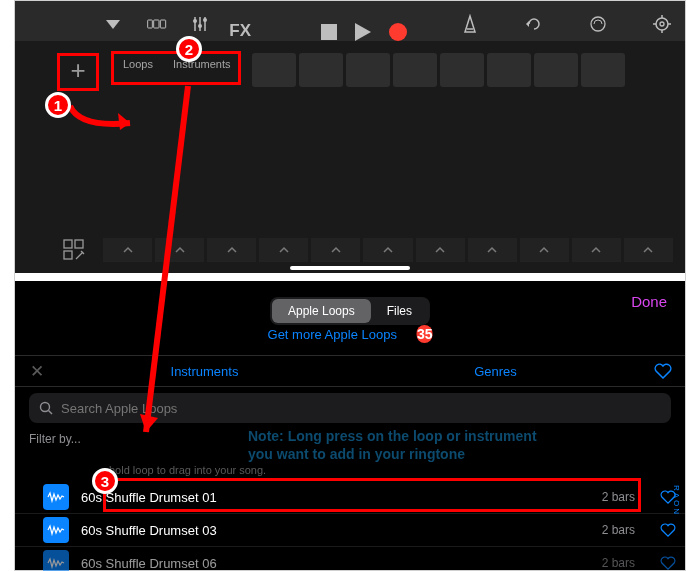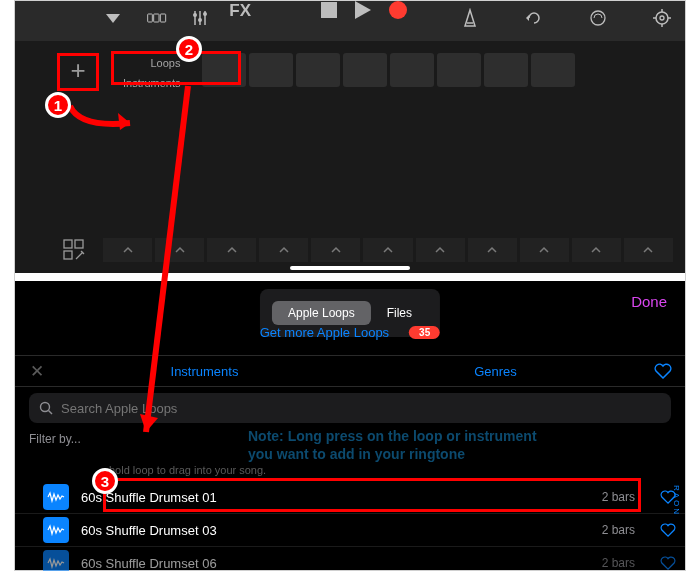--- a/index.html
+++ b/index.html
@@ -3,54 +3,54 @@
 <meta charset="utf-8">
 <style>
 * { margin: 0; padding: 0; box-sizing: border-box; font-family: -apple-system, BlinkMacSystemFont, "Segoe UI", sans-serif; }
 body { background: #fff; width: 700px; height: 571px; position: relative; overflow: hidden; }
 .outer-frame { position: absolute; left: 14px; top: 0; width: 672px; height: 571px; border: 1px solid #d0d0d0; background: #fff; }
 .panel { position: absolute; left: 15px; width: 670px; background: #1a1a1a; }
 .panel-top { top: 1px; height: 272px; }
 .panel-bottom { top: 281px; height: 289px; background: #000; }
 
 
-.toolbar { height: 40px; background: #2a2a2a; display: flex; align-items: flex-start; position: relative; padding-left: 9px; }
+.toolbar { height: 40px; background: #2a2a2a; display: flex; align-items: flex-end; position: relative; padding-left: 9px; }
 .tb-icon { color: #9a9a9a; width: 34px; height: 34px; display: flex; align-items: center; justify-content: center; margin: 0 6px; }
 .tb-icon svg { width: 20px; height: 20px; fill: #bdbdbd; }
 .tb-triangle { margin-left: 72px; }
 .tb-multi { width: 30px; }
 .fx-label { color: #bdbdbd; font-size: 17px; font-weight: 600; margin-left: 6px; margin-right: 20px; }
 .tb-center { display: flex; align-items: center; gap: 18px; margin-left: 50px; }
 .stop-sq { width: 16px; height: 16px; background: #bdbdbd; }
 .play-tri { width: 0; height: 0; border-left: 16px solid #bdbdbd; border-top: 9px solid transparent; border-bottom: 9px solid transparent; }
 .rec-circ { width: 18px; height: 18px; border-radius: 50%; background: #ff3b30; }
 .tb-right { display: flex; align-items: center; gap: 18px; margin-left: 40px; }
 
 
 .track-strip { position: absolute; left: 44px; top: 52px; height: 40px; right: 12px; display: flex; gap: 4px; }
 .add-btn { width: 38px; height: 34px; display: flex; align-items: center; justify-content: center; color: #9a9a9a; font-size: 26px; font-weight: 200; }
-.seg-tabs { margin-left: 12px; display: flex; height: 28px; align-items: flex-end; flex-direction: column; }
+.seg-tabs { margin-left: 12px; display: flex; height: 28px; align-items: flex-start; }
 .seg-tab { color: #a5a5a5; font-size: 11px; padding: 4px 10px; height: 22px; display: flex; align-items: center; }
 .track-cells { display: flex; gap: 3px; margin-left: 8px; }
 .track-cell { width: 44px; height: 34px; background: #2e2e2e; border-radius: 3px; }
 
 .bottom-row { position: absolute; bottom: 8px; left: 44px; right: 12px; display: flex; align-items: center; }
 .editor-icon { width: 30px; height: 30px; display: flex; align-items: center; justify-content: center; margin-right: 14px; }
 .chevrons { display: flex; gap: 3px; flex: 1; }
 .chev-cell { flex: 1; height: 24px; background: #222; display: flex; align-items: center; justify-content: center; }
 .chev-cell svg { width: 12px; height: 8px; }
 .home-bar { position: absolute; bottom: 3px; left: 50%; transform: translateX(-50%); width: 120px; height: 4px; background: #fff; border-radius: 3px; }
 
 
-.seg-control { position: absolute; top: 8px; left: 50%; transform: translateX(-50%); display: flex; background: #1c1c1e; border-radius: 8px; padding: 12px; }
+.seg-control { position: absolute; top: 16px; left: 50%; transform: translateX(-50%); display: flex; background: #1c1c1e; border-radius: 8px; padding: 2px; }
 .seg-btn { padding: 5px 16px; font-size: 12px; color: #fff; border-radius: 6px; }
 .seg-btn.active { background: #636366; }
 .done-btn { position: absolute; top: 12px; right: 18px; color: #d946ef; font-size: 15px; font-weight: 500; }
 .get-more { position: absolute; top: 44px; left: 50%; transform: translateX(-50%); display: flex; align-items: center; gap: 20px; color: #0a84ff; font-size: 13px; }
-.badge { background: #ff3b30; color: #fff; font-size: 10px; padding: 1px 10px; border-radius: 10px; font-weight: 600; }
+.badge { background: #ff3b30; color: #fff; font-size: 14px; padding: 1px 0; border-radius: 10px; font-weight: 600; }
 .filter-row { position: absolute; top: 74px; left: 0; right: 0; height: 32px; display: flex; align-items: center; border-top: 1px solid #2a2a2a; border-bottom: 1px solid #2a2a2a; }
 .filter-x { width: 44px; display: flex; justify-content: center; color: #5a5a5a; font-size: 17px; }
 .filter-tab { flex: 1; text-align: center; color: #0a84ff; font-size: 13px; }
 .fav-col { width: 44px; display: flex; justify-content: center; }
 .search-row { position: absolute; top: 112px; left: 14px; right: 14px; height: 30px; background: #1c1c1e; border-radius: 8px; display: flex; align-items: center; padding: 0 10px; gap: 8px; }
 .search-row input { background: transparent; border: none; color: #8e8e93; font-size: 13px; flex: 1; outline: none; }
 .filter-by { position: absolute; top: 151px; left: 14px; color: #8e8e93; font-size: 12px; }
 .loop-results { position: absolute; top: 200px; left: 0; right: 0; }
 .loop-item { display: flex; align-items: center; height: 33px; border-bottom: 1px solid #1a1a1a; padding-left: 28px; }
 .wave-ico { width: 26px; height: 26px; background: #0a84ff; border-radius: 4px; display: flex; align-items: center; justify-content: center; margin-right: 12px; }

